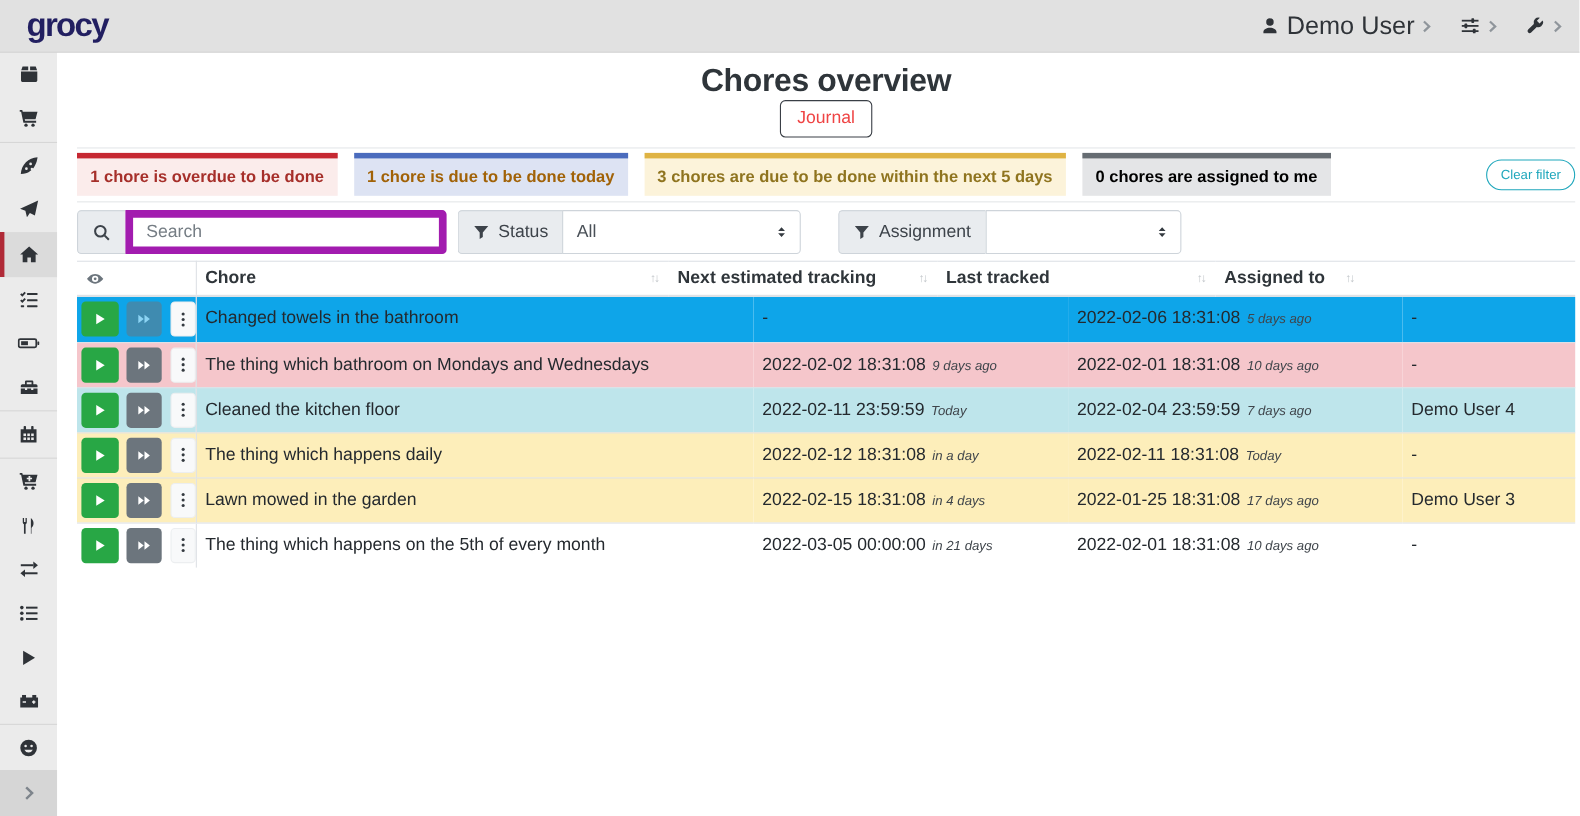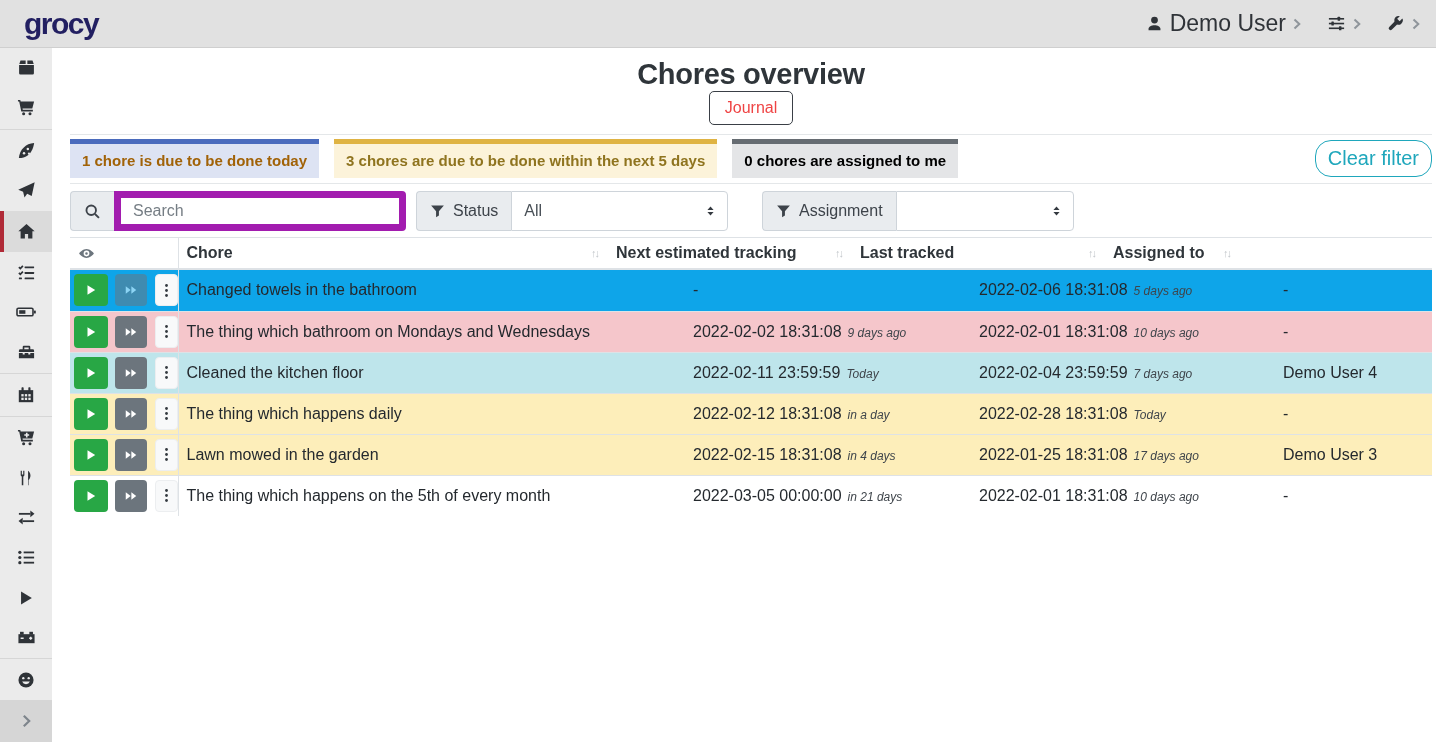--- a/index.html
+++ b/index.html
@@ -29,21 +29,21 @@
   h1 { font-size:29px; font-weight:600; color:#2f353a; letter-spacing:-0.3px; }
   .btn-journal { background:#fff; border:1px solid #3a3f46; color:#ef4444; border-radius:5px; padding:7px 15px; font-size:16px; font-family:inherit; cursor:pointer; }
 
   
   .cards-row { display:flex; align-items:center; padding:4px 0 5px; border-bottom:1px solid #e4e7e9; }
   .scard { margin-right:15px; font-size:15px; font-weight:bold; padding:8px 12px 9px; border-top:5px solid; cursor:pointer; white-space:nowrap; }
   .scard.danger   { background:#fbeceb; border-color:#c62832; color:#a62f2a; }
   .scard.primary  { background:#dde3f3; border-color:#4a6bbd; color:#a16207; }
   .scard.warning  { background:#fcf3da; border-color:#dfb343; color:#8f741f; }
   .scard.secondary{ background:#e4e5e7; border-color:#666c72; color:#000000; }
-  .btn-clear { margin-left:auto; background:#fff; border:1px solid #1fa7bc; color:#1fa7bc; border-radius:16px; padding:6px 12px; font-size:20px; font-family:inherit; cursor:pointer; }
+  .btn-clear { margin-left:auto; background:#fff; border:1px solid #1fa7bc; color:#1fa7bc; border-radius:16px; padding:6px 12px; font-size:12px; font-family:inherit; cursor:pointer; }
 
   
   .filter-row { display:flex; align-items:center; padding:7px 0 6px; }
   .igroup { display:flex; height:40px; }
   .igroup .prepend { display:flex; align-items:center; gap:8px; background:#e9ecef; border:1px solid #ced4da; border-right:0; border-radius:4px 0 0 4px; padding:0 13px; color:#3d434a; font-size:16px; }
   .search-group { width:336px; margin-right:10px; }
   .search-group .prepend { width:44px; justify-content:center; padding:0; }
   .search-group input { flex:1; border:7px solid #a21caf; border-radius:0 4px 4px 0; padding:0 12px; font-size:16px; color:#495057; font-family:inherit; outline:none; min-width:0; }
   .search-group input::placeholder { color:#757d84; }
   .filter-group { width:312px; }
@@ -249,20 +249,21 @@
   </div>
 
   <div class="main">
 
     <div class="title-row">
       <h1>Chores overview</h1>
       <button class="btn-journal">Journal</button>
     </div>
 
     <div class="cards-row">
+      <div class="scard danger">1 chore is overdue to be done</div>
       <div class="scard primary">1 chore is due to be done today</div>
       <div class="scard warning">3 chores are due to be done within the next 5 days</div>
       <div class="scard secondary">0 chores are assigned to me</div>
       <button class="btn-clear">Clear filter</button>
     </div>
 
     <div class="filter-row">
       <div class="igroup search-group">
         <div class="prepend">
           <svg class="ic" width="17" height="17" viewBox="0 0 20 20" fill="none" stroke="#3d434a" stroke-width="2.2">
@@ -450,21 +451,21 @@
             <button class="btn btn-more">
                 <svg class="ic" width="5" height="17" viewBox="0 0 6 18" fill="currentColor">
                   <circle cx="3" cy="3" r="1.7"></circle>
                   <circle cx="3" cy="9" r="1.7"></circle>
                   <circle cx="3" cy="15" r="1.7"></circle>
                 </svg>
               </button>
           </td>
           <td class="pad-cell">The thing which happens daily</td>
           <td class="pad-cell"><span>2022-02-12 18:31:08</span><span class="rel">in a day</span></td>
-          <td class="pad-cell"><span>2022-02-28 18:31:08</span><span class="rel">Today</span></td>
+          <td class="pad-cell"><span>2022-02-11 18:31:08</span><span class="rel">Today</span></td>
           <td class="pad-cell">-</td>
         </tr>
 
         <tr class="v-warning">
           <td class="actions-td">
             <button class="btn btn-play">
                 <svg class="ic" width="14" height="14" viewBox="0 0 20 20" fill="currentColor">
                   <path d="M5 3.2 16 10 5 16.8z"></path>
                 </svg>
               </button>

